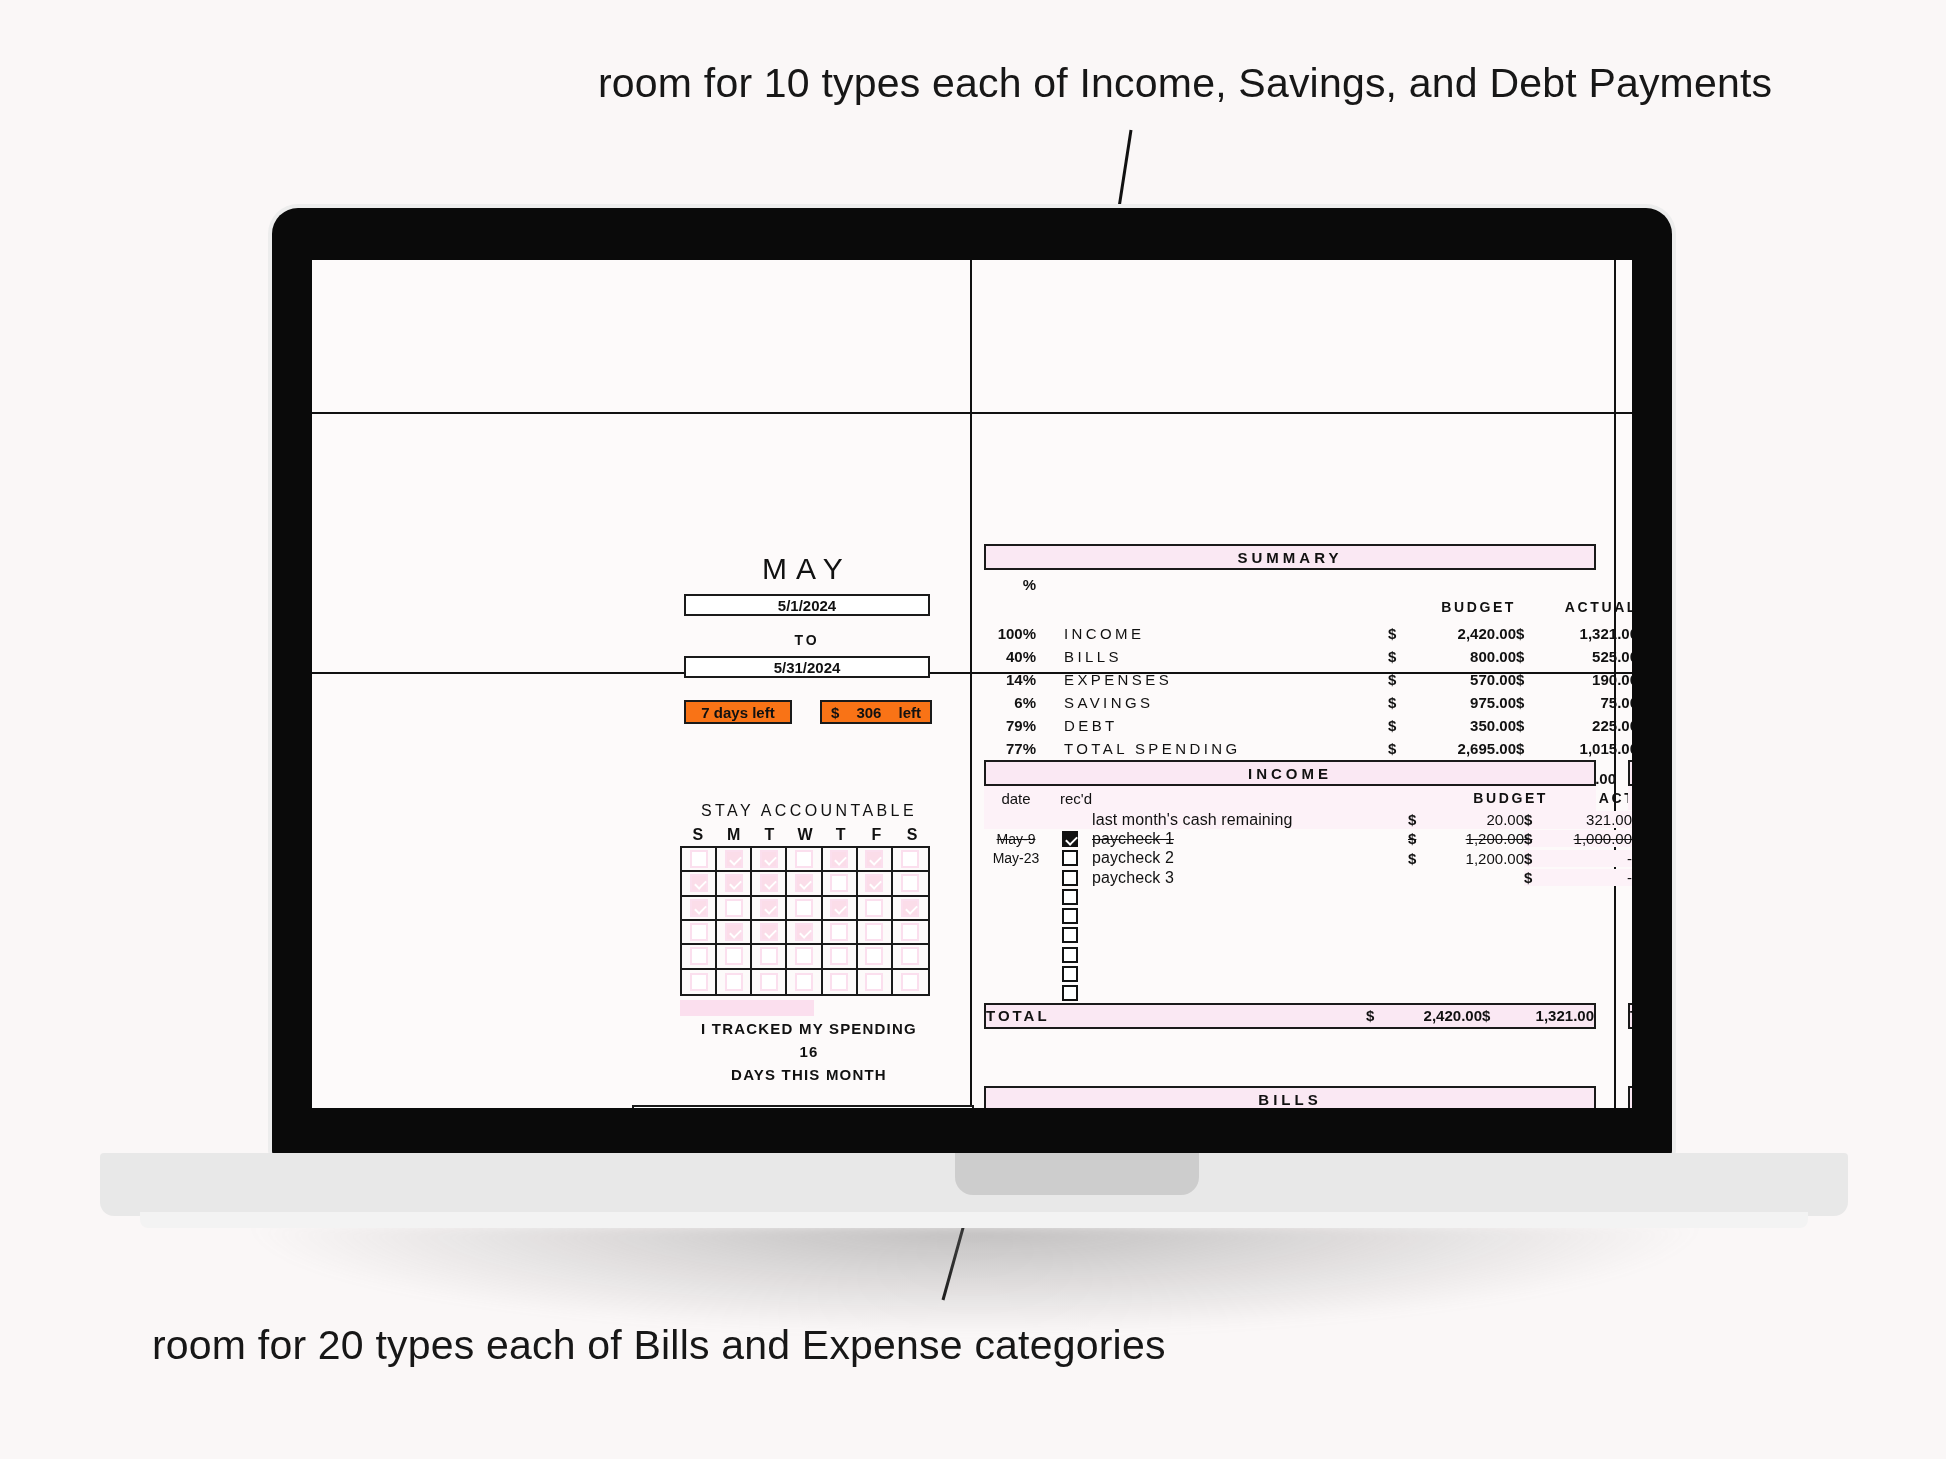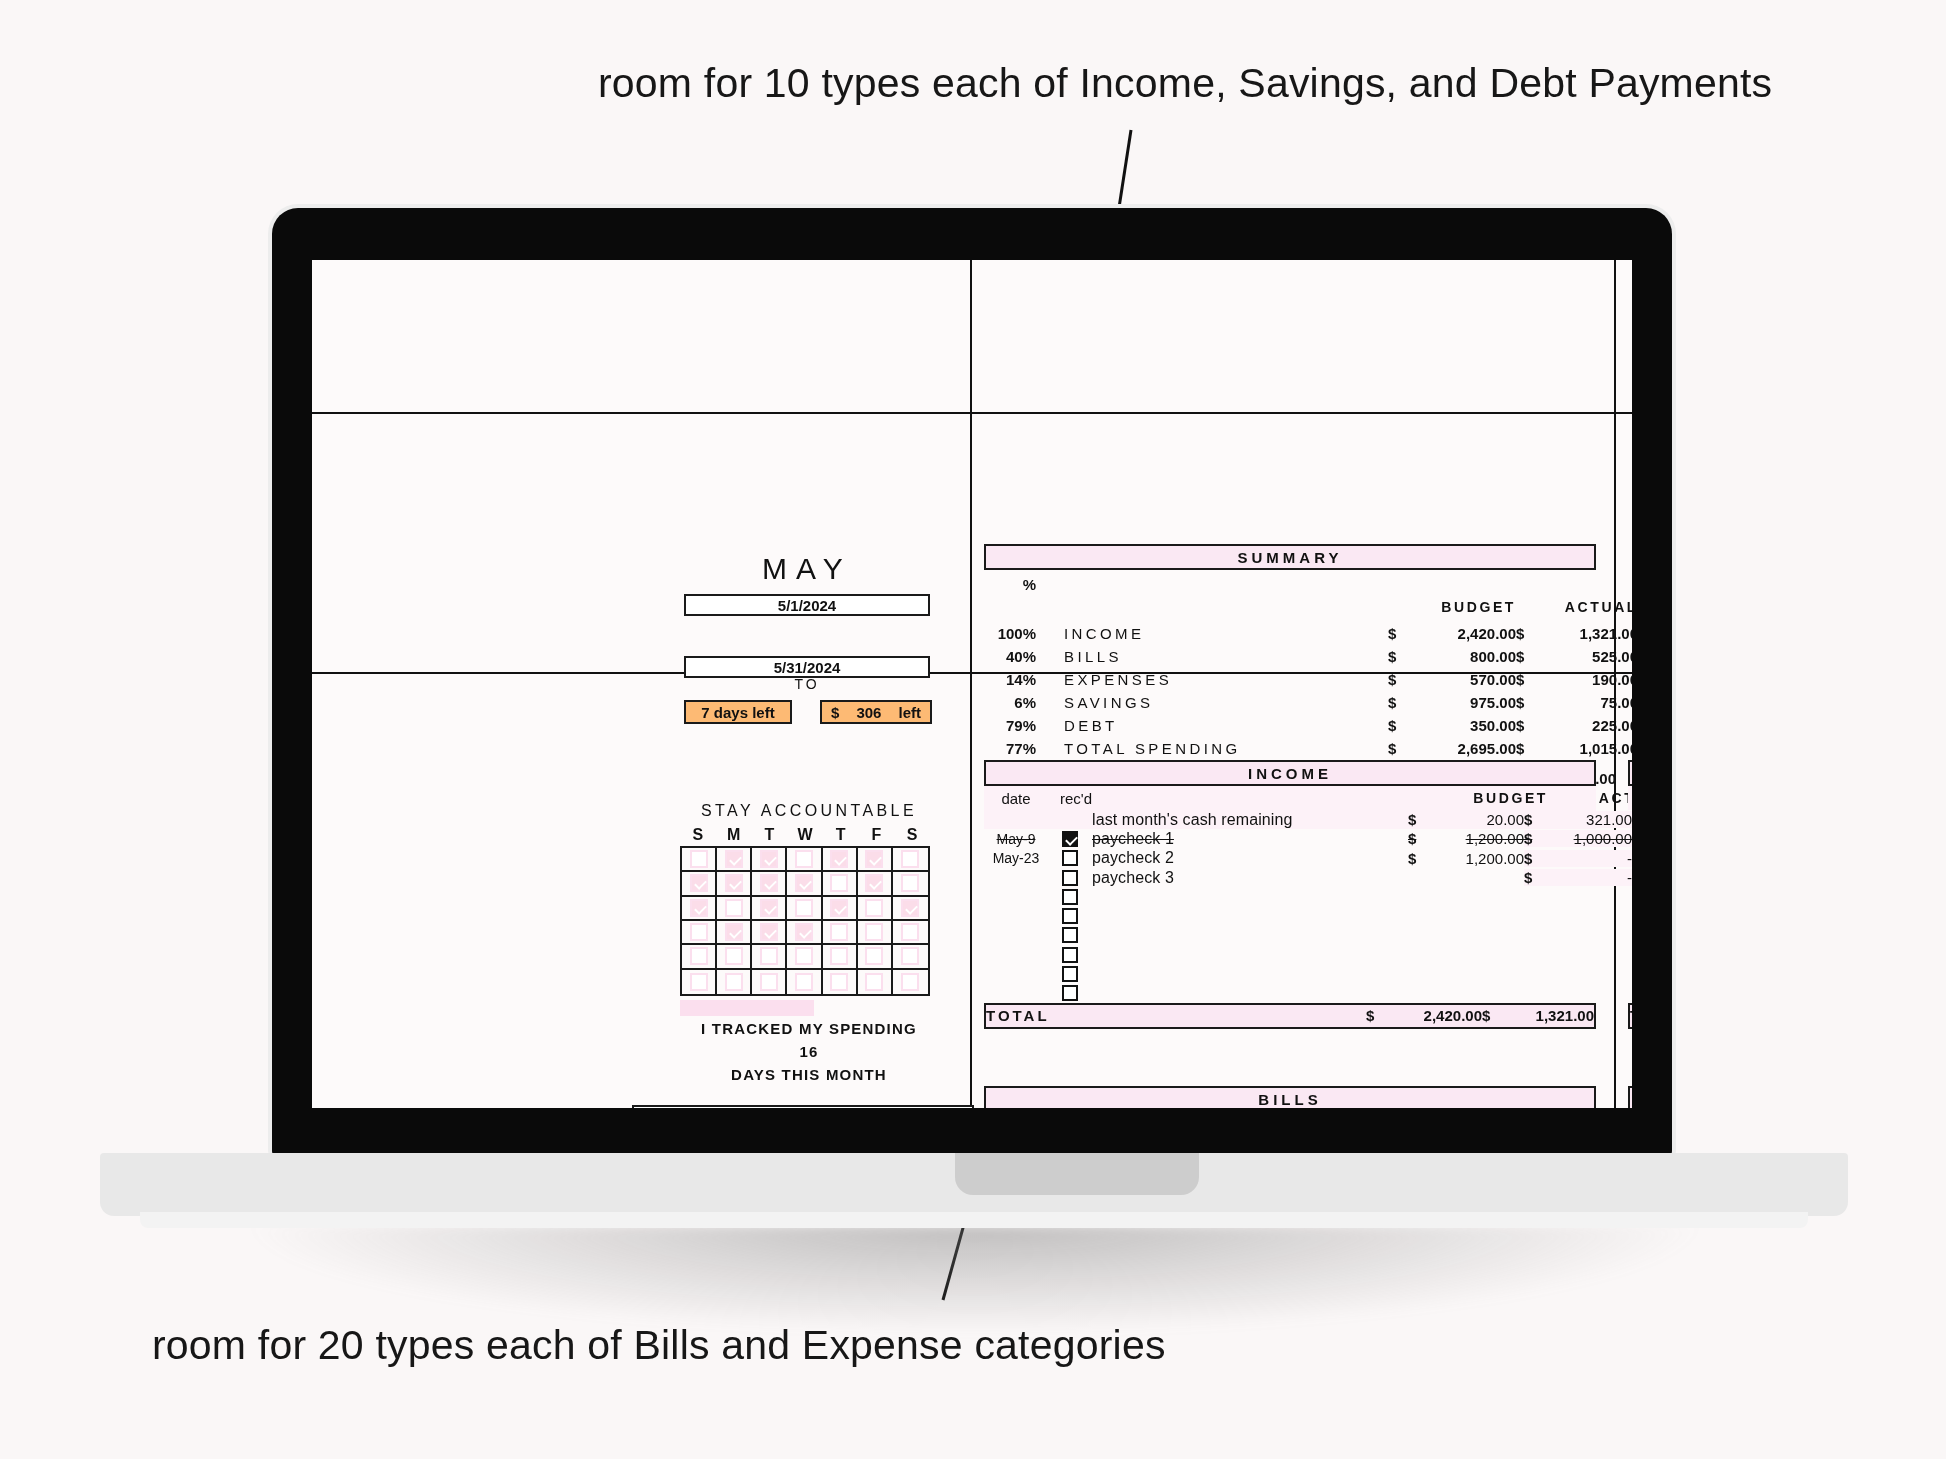--- a/index.html
+++ b/index.html
@@ -99,22 +99,22 @@
   }
   .cashrow .cl { text-align:right; font-weight:600; font-size:15px; letter-spacing:3.2px; padding-right:6px; }
 
   
   #month-title { position:absolute; left:372px; top:292px; width:246px; text-align:center;
                  font-size:30px; letter-spacing:9px; font-weight:400; }
   .datefield { position:absolute; background:#fff; border:2px solid #1a1a1a;
                width:246px; height:22px; line-height:19px; text-align:center;
                font-size:15px; font-weight:600; }
   #tolabel { position:absolute; left:372px; top:372px; width:246px; text-align:center;
-             font-size:14px; letter-spacing:3px; font-weight:400;margin-top:44px; }
-  .pillbox { position:absolute; background:#fdba74; border:2px solid #1a1a1a;
+             font-size:14px; letter-spacing:3px; font-weight:700; }
+  .pillbox { position:absolute; background:#f97316; border:2px solid #1a1a1a;
              height:24px; line-height:21px; font-size:15px; font-weight:600; text-align:center; }
 
   #accountable-title { position:absolute; left:352px; top:542px; width:290px; text-align:center;
                        font-size:16px; letter-spacing:3.4px; font-weight:500; }
   #daynames { position:absolute; left:368px; top:566px; width:250px;
               display:grid; grid-template-columns:repeat(7,1fr); text-align:center;
               font-size:16px; font-weight:600; }
   #calgrid { position:absolute; left:368px; top:586px; width:250px; height:150px;
              border:2px solid #1a1a1a; display:grid;
              grid-template-columns:repeat(7,1fr); grid-template-rows:repeat(6,1fr); }

